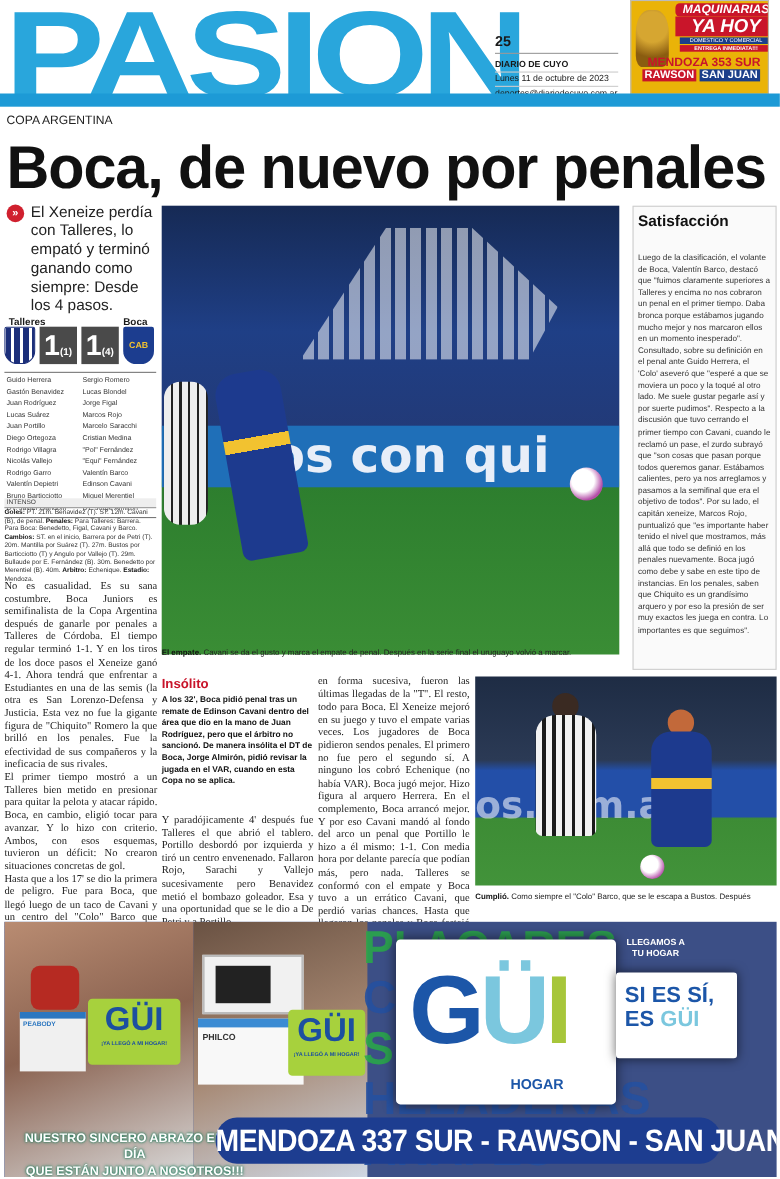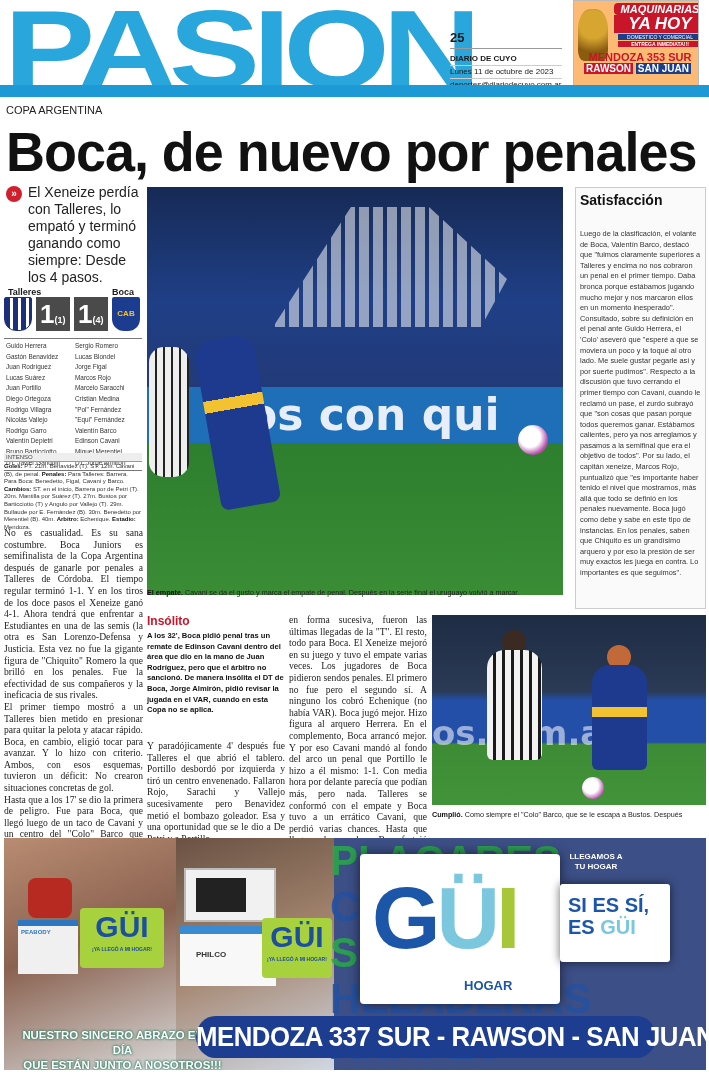--- a/index.html
+++ b/index.html
@@ -7,21 +7,21 @@
   body { position: relative; font-family: "Liberation Sans", sans-serif; color: #1a1a1a; }
 
   
   .masthead { position: absolute; left: 0; top: 0; width: 709px; height: 96px; }
   .logo { position: absolute; left: 4px; top: -6px; font-family: "Liberation Sans", sans-serif; font-weight: 900; font-size: 112px; letter-spacing: -6px; color: #29a6dc; line-height: 1; transform: scaleX(1.22); transform-origin: left top; }
   .pageinfo { position: absolute; left: 450px; top: 30px; width: 112px; }
   .pageinfo .num { font-size: 13px; font-weight: bold; border-bottom: 1px solid #999; padding-bottom: 3px; margin-bottom: 4px; }
   .pageinfo .line { font-size: 8px; line-height: 12px; border-bottom: 1px solid #ccc; }
   .pageinfo .line.strong { font-weight: bold; }
   .pageinfo .line.last { border-bottom: none; }
-  .ad-top { position: absolute; left: 573px; top: 0; width: 126px; height: 86px; background: #fdba74; border: 1px solid #bbb; overflow: hidden; }
+  .ad-top { position: absolute; left: 573px; top: 0; width: 126px; height: 86px; background: #eab308; border: 1px solid #bbb; overflow: hidden; }
   .ad-top .statue { position: absolute; left: 4px; top: 8px; width: 30px; height: 52px; background: radial-gradient(circle at 50% 30%, #d6a631 0 35%, #8a5c10 70%); border-radius: 40% 40% 20% 20%; }
   .ad-top .brand1 { position: absolute; left: 40px; top: 2px; width: 92px; text-align: center; font-size: 11px; font-weight: bold; font-style: italic; color: #fff; background: #c9152a; border-radius: 4px; }
   .ad-top .brand2 { position: absolute; left: 40px; top: 14px; width: 92px; text-align: center; font-size: 17px; font-weight: 900; font-style: italic; color: #fff; background: #c9152a; line-height: 18px; }
   .ad-top .tag1 { position: absolute; left: 44px; top: 33px; width: 84px; font-size: 5px; text-align: center; color: #fff; background: #1b3e8a; }
   .ad-top .tag2 { position: absolute; left: 44px; top: 40px; width: 84px; font-size: 5px; text-align: center; color: #fff; background: #c9152a; font-weight: bold; }
   .ad-top .addr1 { position: absolute; left: 2px; top: 50px; width: 128px; font-size: 11px; font-weight: 900; color: #c9152a; text-align: center; }
   .ad-top .addr2 { position: absolute; left: 10px; top: 62px; font-size: 10px; font-weight: 900; color: #fff; }
   .ad-top .addr2 .r { background: #c9152a; padding: 0 2px; }
   .ad-top .addr2 .s { background: #1b3e8a; padding: 0 2px; }
   .ad-top .phones { position: absolute; left: 0; top: 73px; width: 131px; height: 13px; background: #1b3e8a; color: #fff; font-size: 10px; font-weight: 900; text-align: center; line-height: 13px; margin-top: 40px; }
@@ -88,21 +88,21 @@
 
   
   .ad-bottom { position: absolute; left: 4px; top: 838px; width: 702px; height: 232px; overflow: hidden; background: #3c4f86; }
   .ad-bottom .ph1 { position: absolute; left: 0; top: 0; width: 172px; height: 232px; background: linear-gradient(160deg, #b98c72 0%, #8a6250 45%, #d9d9d9 100%); }
   .ad-bottom .ph2 { position: absolute; left: 172px; top: 0; width: 158px; height: 232px; background: linear-gradient(160deg, #6a5243 0%, #a58670 50%, #cfd7e3 100%); }
   .ad-bottom .sign { position: absolute; width: 84px; height: 60px; background: #a7d13d; border-radius: 4px; text-align: center; }
   .ad-bottom .sign .g { font-size: 30px; font-weight: 900; color: #1c4fa0; line-height: 38px; }
   .ad-bottom .sign .s { font-size: 5px; font-weight: bold; color: #1c4fa0; }
   .ad-bottom .microwave { position: absolute; left: 180px; top: 30px; width: 92px; height: 54px; background: #f1f1f1; border: 2px solid #bbb; }
   .ad-bottom .microwave::after { content: ""; position: absolute; left: 10px; top: 8px; width: 50px; height: 34px; background: #222; }
-  .ad-bottom .box1 { position: absolute; left: 176px; top: 88px; width: 96px; height: 60px; background: #f8f8f8; border-top: 8px solid #3b8bd3; font-size: 8px; font-weight: bold; color: #333; padding: 16px; }
+  .ad-bottom .box1 { position: absolute; left: 176px; top: 88px; width: 96px; height: 60px; background: #f8f8f8; border-top: 8px solid #3b8bd3; font-size: 8px; font-weight: bold; color: #333; padding: 4px; }
   .ad-bottom .box2 { position: absolute; left: 14px; top: 82px; width: 60px; height: 54px; background: #f0f0f0; border-top: 6px solid #2c77c0; font-size: 6px; font-weight: bold; color: #2c77c0; padding: 3px; }
   .ad-bottom .mixer { position: absolute; left: 24px; top: 40px; width: 44px; height: 40px; background: #b62a22; border-radius: 8px; }
   .ad-bottom .msg { position: absolute; left: 16px; top: 150px; width: 205px; text-align: center; font-size: 11.4px; font-weight: 900; color: #fff; line-height: 15px; text-shadow: 0 0 3px #1e7a5a, 0 0 2px #1e7a5a; margin-top: 40px; }
   .ad-bottom .bgwords { position: absolute; left: 326px; top: 0; width: 376px; height: 232px; font-size: 42px; font-weight: 900; line-height: 46px; color: rgba(37,80,160,0.9); overflow: hidden; }
   .ad-bottom .bgwords span.gr { color: rgba(40,170,70,0.85); }
   .ad-bottom .logo-card { position: absolute; left: 356px; top: 16px; width: 200px; height: 150px; background: #fff; border-radius: 4px; box-shadow: 0 0 12px rgba(0,0,0,0.6); }
   .ad-bottom .logo-card .gui { position: absolute; left: 12px; top: 20px; font-size: 88px; font-weight: 900; color: #1c56a8; line-height: 1; letter-spacing: -4px; }
   .ad-bottom .logo-card .gui .u { color: #7bc7de; }
   .ad-bottom .logo-card .gui .i { color: #a7c63a; }
   .ad-bottom .logo-card .hogar { position: absolute; left: 104px; top: 124px; font-size: 13px; font-weight: bold; color: #1c56a8; }

